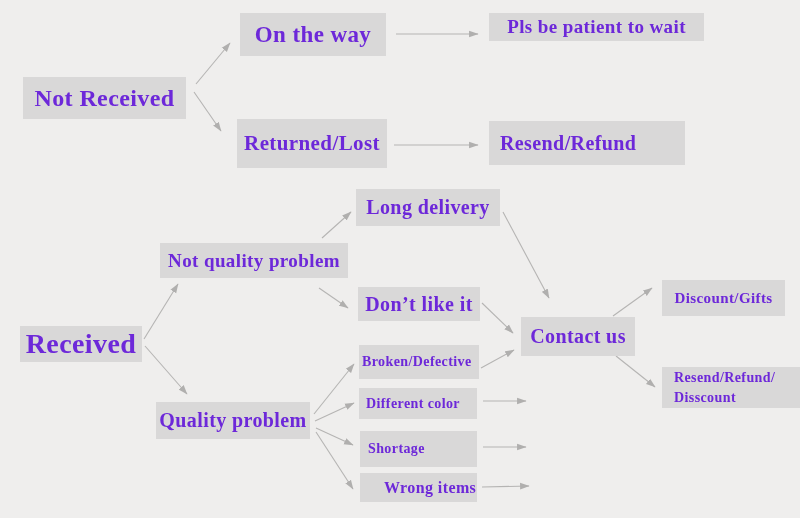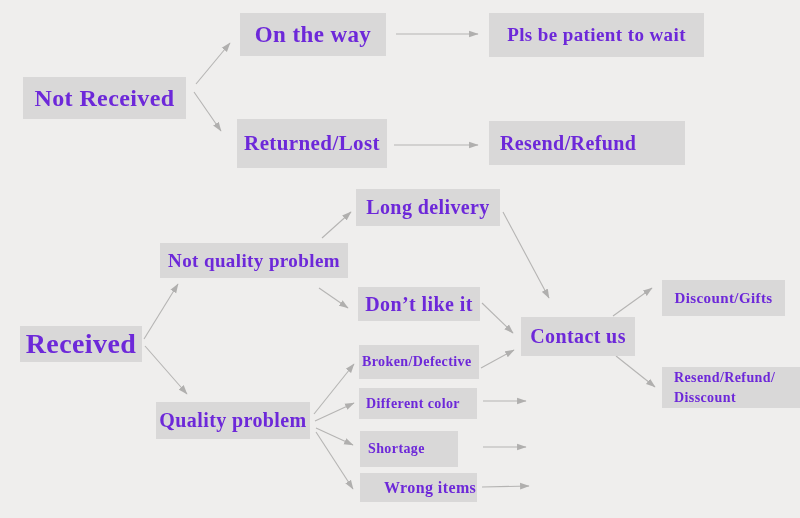--- a/index.html
+++ b/index.html
@@ -36,33 +36,33 @@
     align-items: center;
     justify-content: center;
     letter-spacing: 0.4px;
     white-space: nowrap;
     box-sizing: border-box;
   }
   .node.left-align { justify-content: flex-start; }
 
   .n-not-received { left: 23px;  top: 77px;  width: 163px; height: 42px; font-size: 24px; }
   .n-on-the-way   { left: 240px; top: 13px;  width: 146px; height: 43px; font-size: 23px; }
-  .n-pls          { left: 489px; top: 13px;  width: 215px; height: 44px; font-size: 19px; }
+  .n-pls          { left: 489px; top: 13px;  width: 215px; height: 28px; font-size: 19px; }
   .n-returned     { left: 237px; top: 119px; width: 150px; height: 49px; font-size: 21px; }
   .n-resend       { left: 489px; top: 121px; width: 196px; height: 44px; font-size: 20px; padding-left: 11px; }
   .n-notq         { left: 160px; top: 243px; width: 188px; height: 35px; font-size: 19px; }
   .n-longd        { left: 356px; top: 189px; width: 144px; height: 37px; font-size: 20px; }
   .n-dont         { left: 358px; top: 287px; width: 122px; height: 34px; font-size: 20px; text-align: center; }
   .n-received     { left: 20px;  top: 326px; width: 122px; height: 36px; font-size: 28px; }
   .n-quality      { left: 156px; top: 402px; width: 154px; height: 37px; font-size: 20px; }
   .n-contact      { left: 521px; top: 317px; width: 114px; height: 39px; font-size: 20px; }
   .n-gifts        { left: 662px; top: 280px; width: 123px; height: 36px; font-size: 15px; }
   .n-broken       { left: 359px; top: 345px; width: 120px; height: 34px; font-size: 14px; padding-left: 3px; }
   .n-diffc        { left: 359px; top: 388px; width: 118px; height: 31px; font-size: 14px; padding-left: 7px; }
-  .n-short        { left: 360px; top: 431px; width: 98px; height: 36px; font-size: 14px; padding-left: 8px; }
+  .n-short        { left: 360px; top: 431px; width: 117px; height: 36px; font-size: 14px; padding-left: 8px; }
   .n-wrong        { left: 360px; top: 473px; width: 117px; height: 29px; font-size: 16px; padding-left: 24px; }
   .n-rrd          { left: 662px; top: 367px; width: 149px; height: 41px; font-size: 14px;
                     padding-left: 12px; flex-direction: column; align-items: flex-start;
                     justify-content: center; line-height: 20px; }
 </style>
 </head>
 <body>
 
 <div id="canvas">
 

